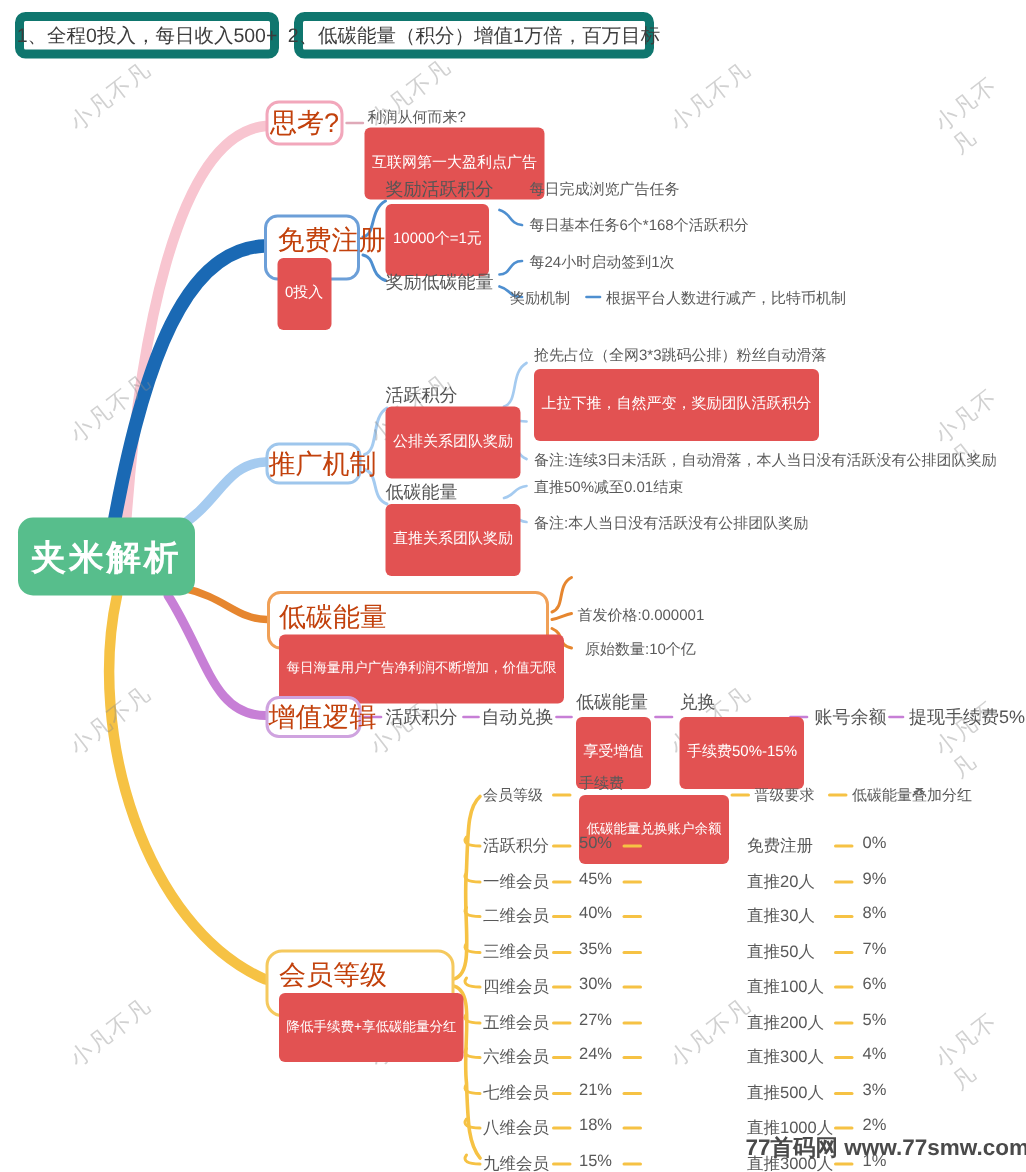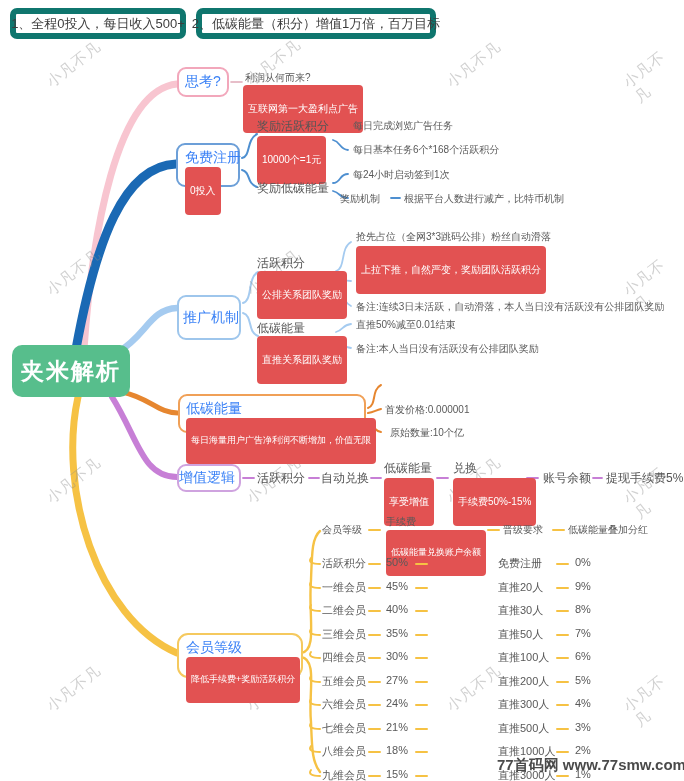--- a/index.html
+++ b/index.html
@@ -10,21 +10,21 @@
   svg.wires{position:absolute;left:0;top:0;z-index:1}
   .wm{position:absolute;z-index:2;font-size:15px;color:rgba(140,140,140,.40);
       transform:rotate(-38deg);letter-spacing:1px;pointer-events:none}
   .layer{position:absolute;left:0;top:0;width:684px;height:781px;z-index:3}
   .t{font-size:10px;color:#595959}
   .s{font-size:12px;color:#555}
   .badge{display:inline-block;background:#E25252;color:#fff;font-size:10px;line-height:1.55;
          padding:16px 5px;border-radius:4px;white-space:nowrap}
   .badge.sm{font-size:9px}
   .node{background:#fff;border:2px solid;border-radius:9px;box-sizing:border-box;color:#3f3f3f}
-  .node .ttl{font-size:14px;color:#3b82f6;white-space:nowrap}
+  .node .ttl{font-size:18px;color:#c2410c;white-space:nowrap}
   .greenbox{border:6px solid #0f766e;border-radius:7px;background:#fff;font-size:13px;color:#3c3c3c;
             display:flex;align-items:center;justify-content:center;box-sizing:border-box}
   .root{background:#57BE8C;border-radius:10px;display:flex;align-items:center;justify-content:center;
         color:#fff;font-size:23px;font-weight:bold;letter-spacing:2px}
   .mrow{position:absolute;left:322px;height:16px;font-size:11px;color:#595959}
   .mrow .c{position:absolute;white-space:nowrap}
   .ydash{position:absolute;top:7px;width:13px;height:2px;background:#F6C244;border-radius:1px}
   .lv{left:0}.d1{left:46px}.fee{left:64px}.d2{left:93px}.req{left:176px}.d3{left:234px}.bon{left:253px}
   .footer{position:absolute;z-index:4;font-size:15px;font-weight:bold;color:#4A4A4A;white-space:nowrap}
 </style>
@@ -131,22 +131,22 @@
     </div>
     <span class="abs s" style="left:257px;top:118px">奖励活跃积分</span>
     <span class="abs badge" style="left:257px;top:136px">10000个=1元</span>
     <span class="abs t" style="left:353px;top:119px">每日完成浏览广告任务</span>
     <span class="abs t" style="left:353px;top:143px">每日基本任务6个*168个活跃积分</span>
     <span class="abs s" style="left:257px;top:180px">奖励低碳能量</span>
     <span class="abs t" style="left:353px;top:168px">每24小时启动签到1次</span>
     <span class="abs t" style="left:340px;top:192px">奖励机制</span>
     <span class="abs t" style="left:404px;top:192px">根据平台人数进行减产，比特币机制</span>
 
-    <div class="node abs" style="left:177px;top:295px;width:64px;height:45px;border-color:#9EC6EC;
-         display:flex;align-items:center;justify-content:flex-end">
+    <div class="node abs" style="left:177px;top:295px;width:64px;height:28px;border-color:#9EC6EC;
+         display:flex;align-items:center;justify-content:flex-start">
       <span class="ttl">推广机制</span>
     </div>
     <span class="abs s" style="left:257px;top:255px">活跃积分</span>
     <span class="abs badge" style="left:257px;top:271px">公排关系团队奖励</span>
     <span class="abs t" style="left:356px;top:230px">抢先占位（全网3*3跳码公排）粉丝自动滑落</span>
     <span class="abs badge" style="left:356px;top:246px">上拉下推，自然严变，奖励团队活跃积分</span>
     <span class="abs t" style="left:356px;top:300px">备注:连续3日未活跃，自动滑落，本人当日没有活跃没有公排团队奖励</span>
     <span class="abs s" style="left:257px;top:320px">低碳能量</span>
     <span class="abs badge" style="left:257px;top:336px">直推关系团队奖励</span>
     <span class="abs t" style="left:356px;top:318px">直推50%减至0.01结束</span>
@@ -169,21 +169,21 @@
     <span class="abs s" style="left:384px;top:460px">低碳能量</span>
     <span class="abs badge" style="left:384px;top:478px">享受增值</span>
     <span class="abs s" style="left:453px;top:460px">兑换</span>
     <span class="abs badge" style="left:453px;top:478px">手续费50%-15%</span>
     <span class="abs s" style="left:543px;top:470px">账号余额</span>
     <span class="abs s" style="left:606px;top:470px">提现手续费5%</span>
 
     <div class="node abs" style="left:177px;top:633px;width:126px;height:45px;border-color:#F5C95E;
          border-radius:11px;padding:3px 0 0 7px">
       <span class="ttl">会员等级</span><br>
-      <span class="badge sm">降低手续费+奖励活跃积分</span>
+      <span class="badge sm">降低手续费+享低碳能量分红</span>
     </div>
 
     <span class="abs t" style="left:322px;top:523px">会员等级</span>
     <span class="ydash abs" style="left:368px;top:529px"></span>
     <span class="abs t" style="left:386px;top:515px">手续费</span>
     <span class="abs badge sm" style="left:386px;top:530px">低碳能量兑换账户余额</span>
     <span class="ydash abs" style="left:487px;top:529px"></span>
     <span class="abs t" style="left:503px;top:523px">晋级要求</span>
     <span class="ydash abs" style="left:552px;top:529px"></span>
     <span class="abs t" style="left:568px;top:523px">低碳能量叠加分红</span>

